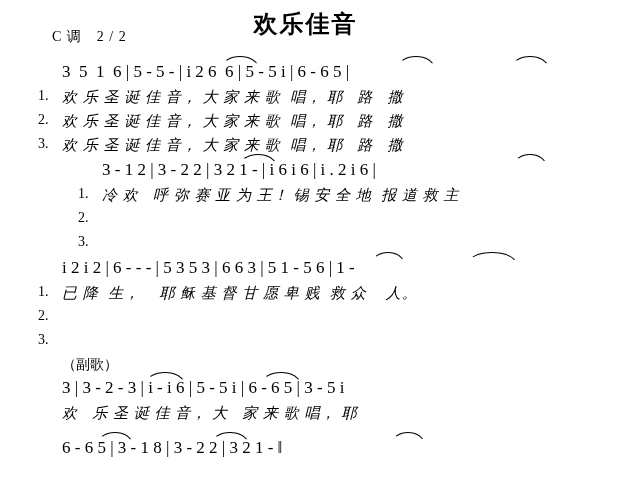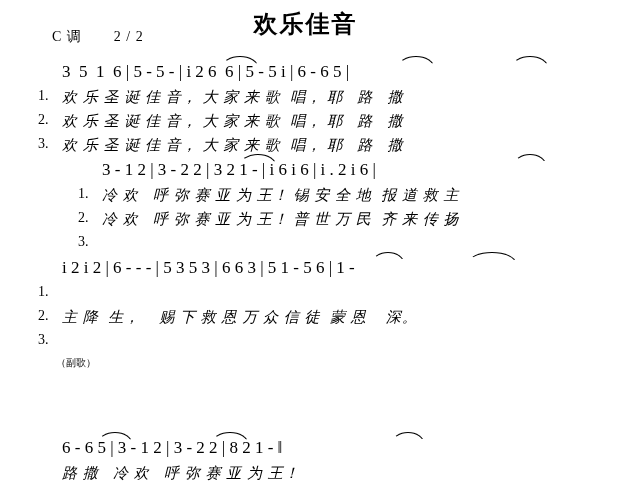--- a/index.html
+++ b/index.html
@@ -32,21 +32,21 @@
   }
   .keysig {
     position: absolute;
     top: 28px;
     left: 52px;
     font-size: 14px;
     font-family: "Liberation Serif", serif;
     letter-spacing: 1px;
   }
   .keysig .meter {
-    margin-left: 32px;
+    margin-left: 15px;
   }
 
   .system {
     position: absolute;
     left: 0;
     width: 632px;
   }
 
   .notes-row {
     position: relative;
@@ -80,22 +80,22 @@
     position: absolute;
     left: 62px;
     top: 0;
     white-space: pre;
     letter-spacing: 1px;
     font-style: italic;
   }
 
   .refrain-label {
     position: absolute;
-    left: 56px;
-    font-size: 10px;
+    left: 62px;
+    font-size: 14px;
   }
 
   
   .slur {
     position: absolute;
     border: 1px solid #000;
     border-bottom-color: transparent;
     border-left-color: transparent;
     border-right-color: transparent;
     border-radius: 50% 50% 0 0 / 100% 100% 0 0;
@@ -139,54 +139,60 @@
       <span class="inner">3 - 1 2 | 3 - 2 2 | 3 2 1 - | i 6 i 6 | i . 2 i 6 |</span>
       <span class="slur" style="left:200px; top:-6px; width:34px;"></span>
       <span class="slur" style="left:474px; top:-6px; width:30px;"></span>
     </div>
     <div class="lyric-row">
       <span class="num">1.</span>
       <span class="words">冷 欢   呼 弥 赛 亚 为 王！ 锡 安 全 地  报 道 救 主</span>
     </div>
     <div class="lyric-row">
       <span class="num">2.</span>
-      <span class="words">冷 欢   呼 弥 赛 亚 为 王！ 普 世 万 民  齐 来 传 扬</span>
     </div>
     <div class="lyric-row">
       <span class="num">3.</span>
     </div>
   </div>
 
   <div class="system" style="top:258px;">
     <div class="notes-row">
       <span class="inner">i 2 i 2 | 6 - - - | 5 3 5 3 | 6 6 3 | 5 1 - 5 6 | 1 -</span>
       <span class="slur" style="left:372px; top:-6px; width:30px;"></span>
       <span class="slur" style="left:468px; top:-6px; width:46px;"></span>
     </div>
     <div class="lyric-row">
       <span class="num">1.</span>
+      <span class="words">已 降  生，    耶 稣 基 督 甘 愿 卑 贱  救 众    人。</span>
     </div>
     <div class="lyric-row">
       <span class="num">2.</span>
-      <span class="words">主 降  生，    赐 下 救 恩 万 众 信 徒  蒙 恩    深。</span>
     </div>
     <div class="lyric-row">
       <span class="num">3.</span>
     </div>
   </div>
 
   <div class="refrain-label" style="top:356px;">（副歌）</div>
 
+  <div class="system" style="top:378px;">
+    <div class="notes-row">
+      <span class="inner">3 | 3 - 2 - 3 | i - i 6 | 5 - 5 i | 6 - 6 5 | 3 - 5 i</span>
+      <span class="slur" style="left:146px; top:-6px; width:36px;"></span>
+      <span class="slur" style="left:262px; top:-6px; width:36px;"></span>
+    </div>
+    <div class="lyric-row">
+      <span class="num"></span>
+      <span class="words">欢   乐 圣 诞 佳 音， 大   家 来 歌 唱， 耶</span>
+    </div>
+  </div>
 
   <div class="system" style="top:438px;">
     <div class="notes-row">
-      <span class="inner">6 - 6 5 | 3 - 1 2 | 3 - 2 2 | 8 2 1 - ‖</span>
+      <span class="inner">6 - 6 5 | 3 - 1 8 | 3 - 2 2 | 3 2 1 - ‖</span>
       <span class="slur" style="left:98px; top:-6px; width:32px;"></span>
       <span class="slur" style="left:212px; top:-6px; width:34px;"></span>
       <span class="slur" style="left:392px; top:-6px; width:30px;"></span>
-    </div>
-    <div class="lyric-row">
-      <span class="num"></span>
-      <span class="words">路 撒   冷 欢   呼 弥 赛 亚 为 王！</span>
     </div>
   </div>
 
 </div>
 
 </body></html>

